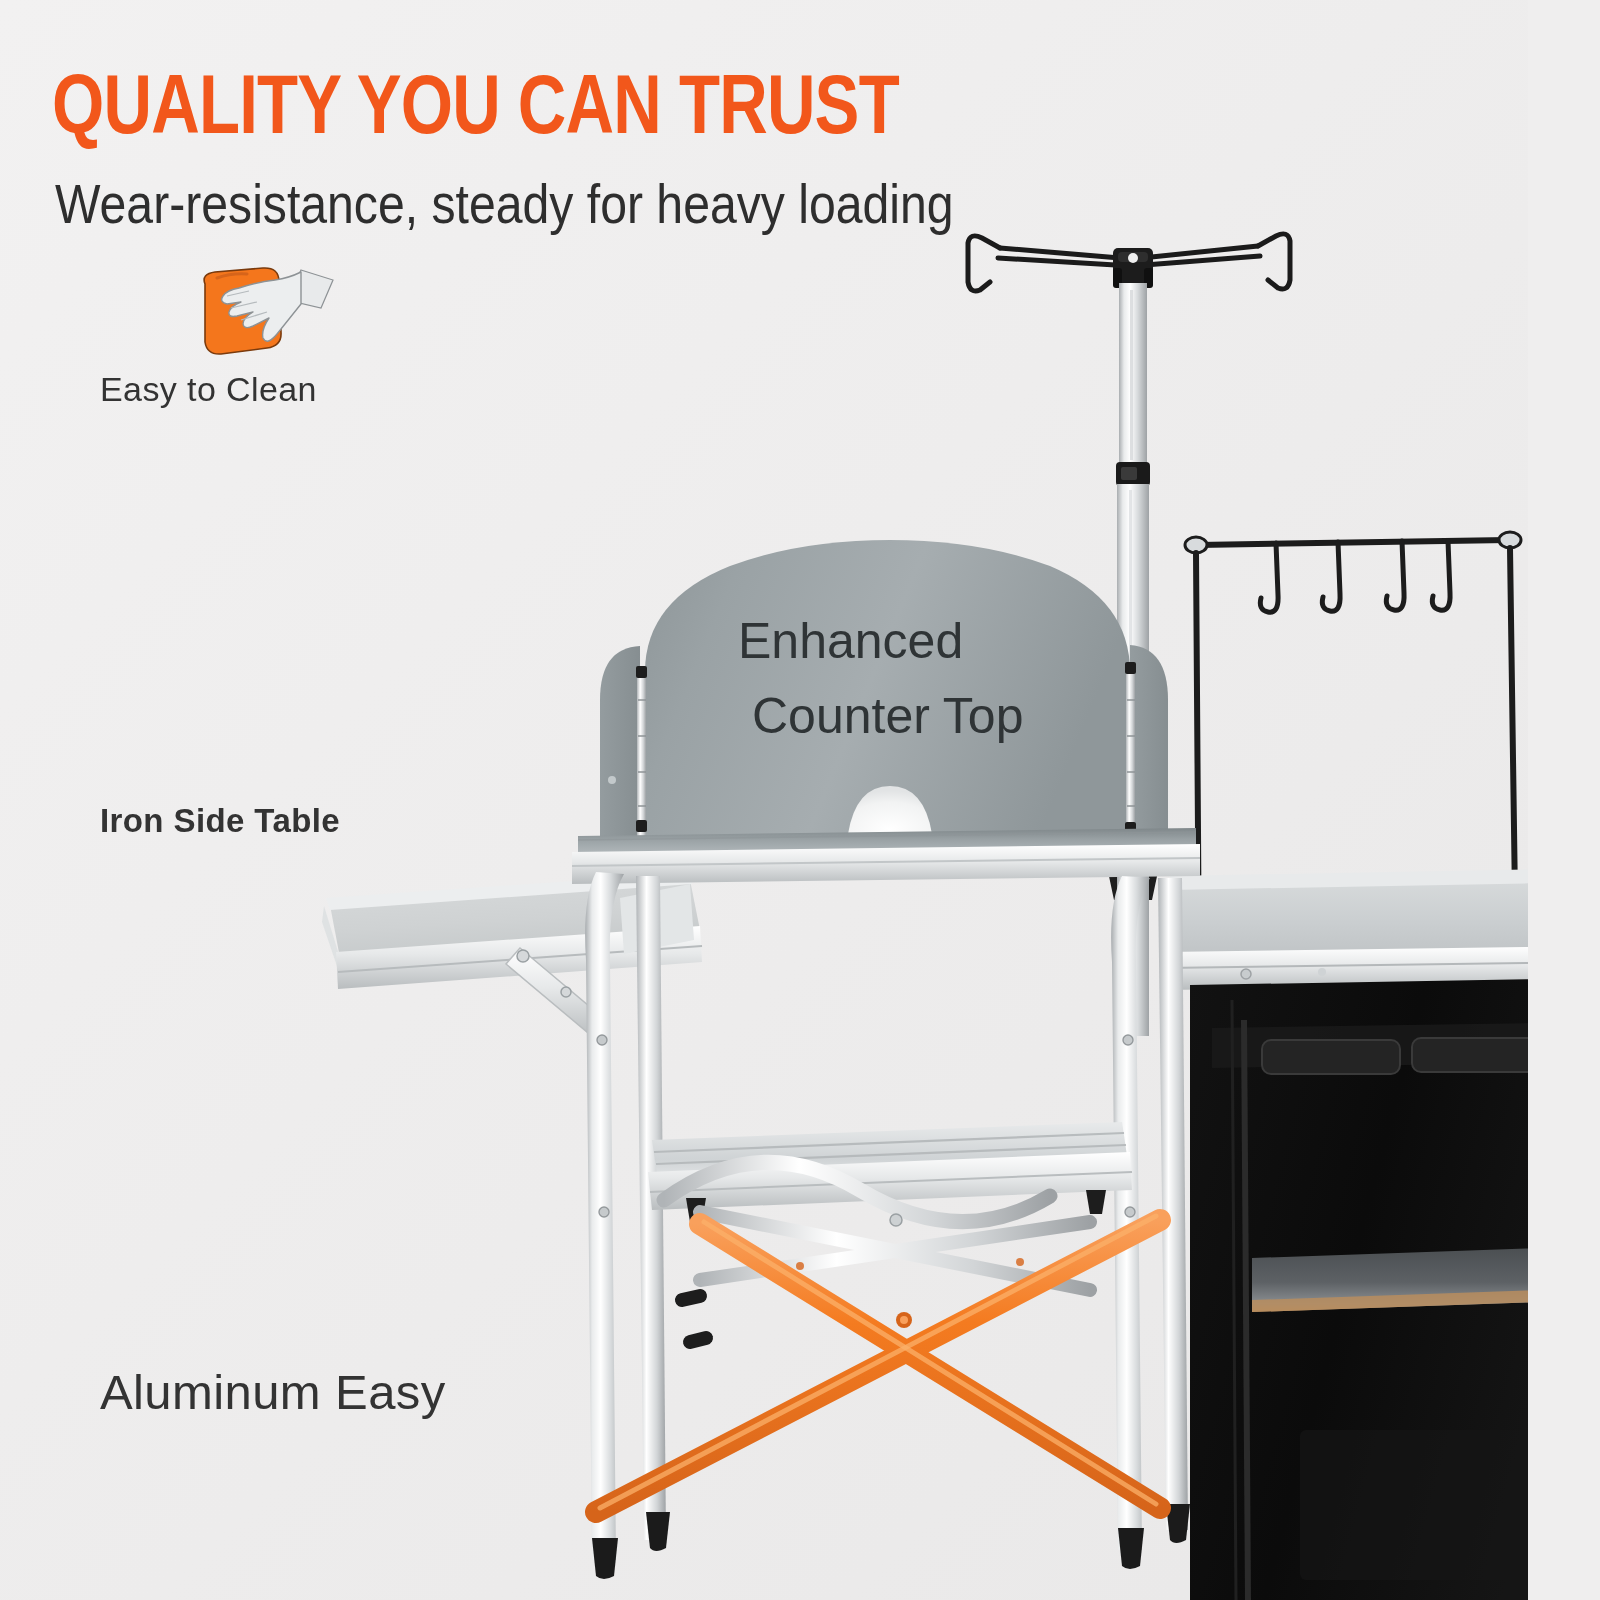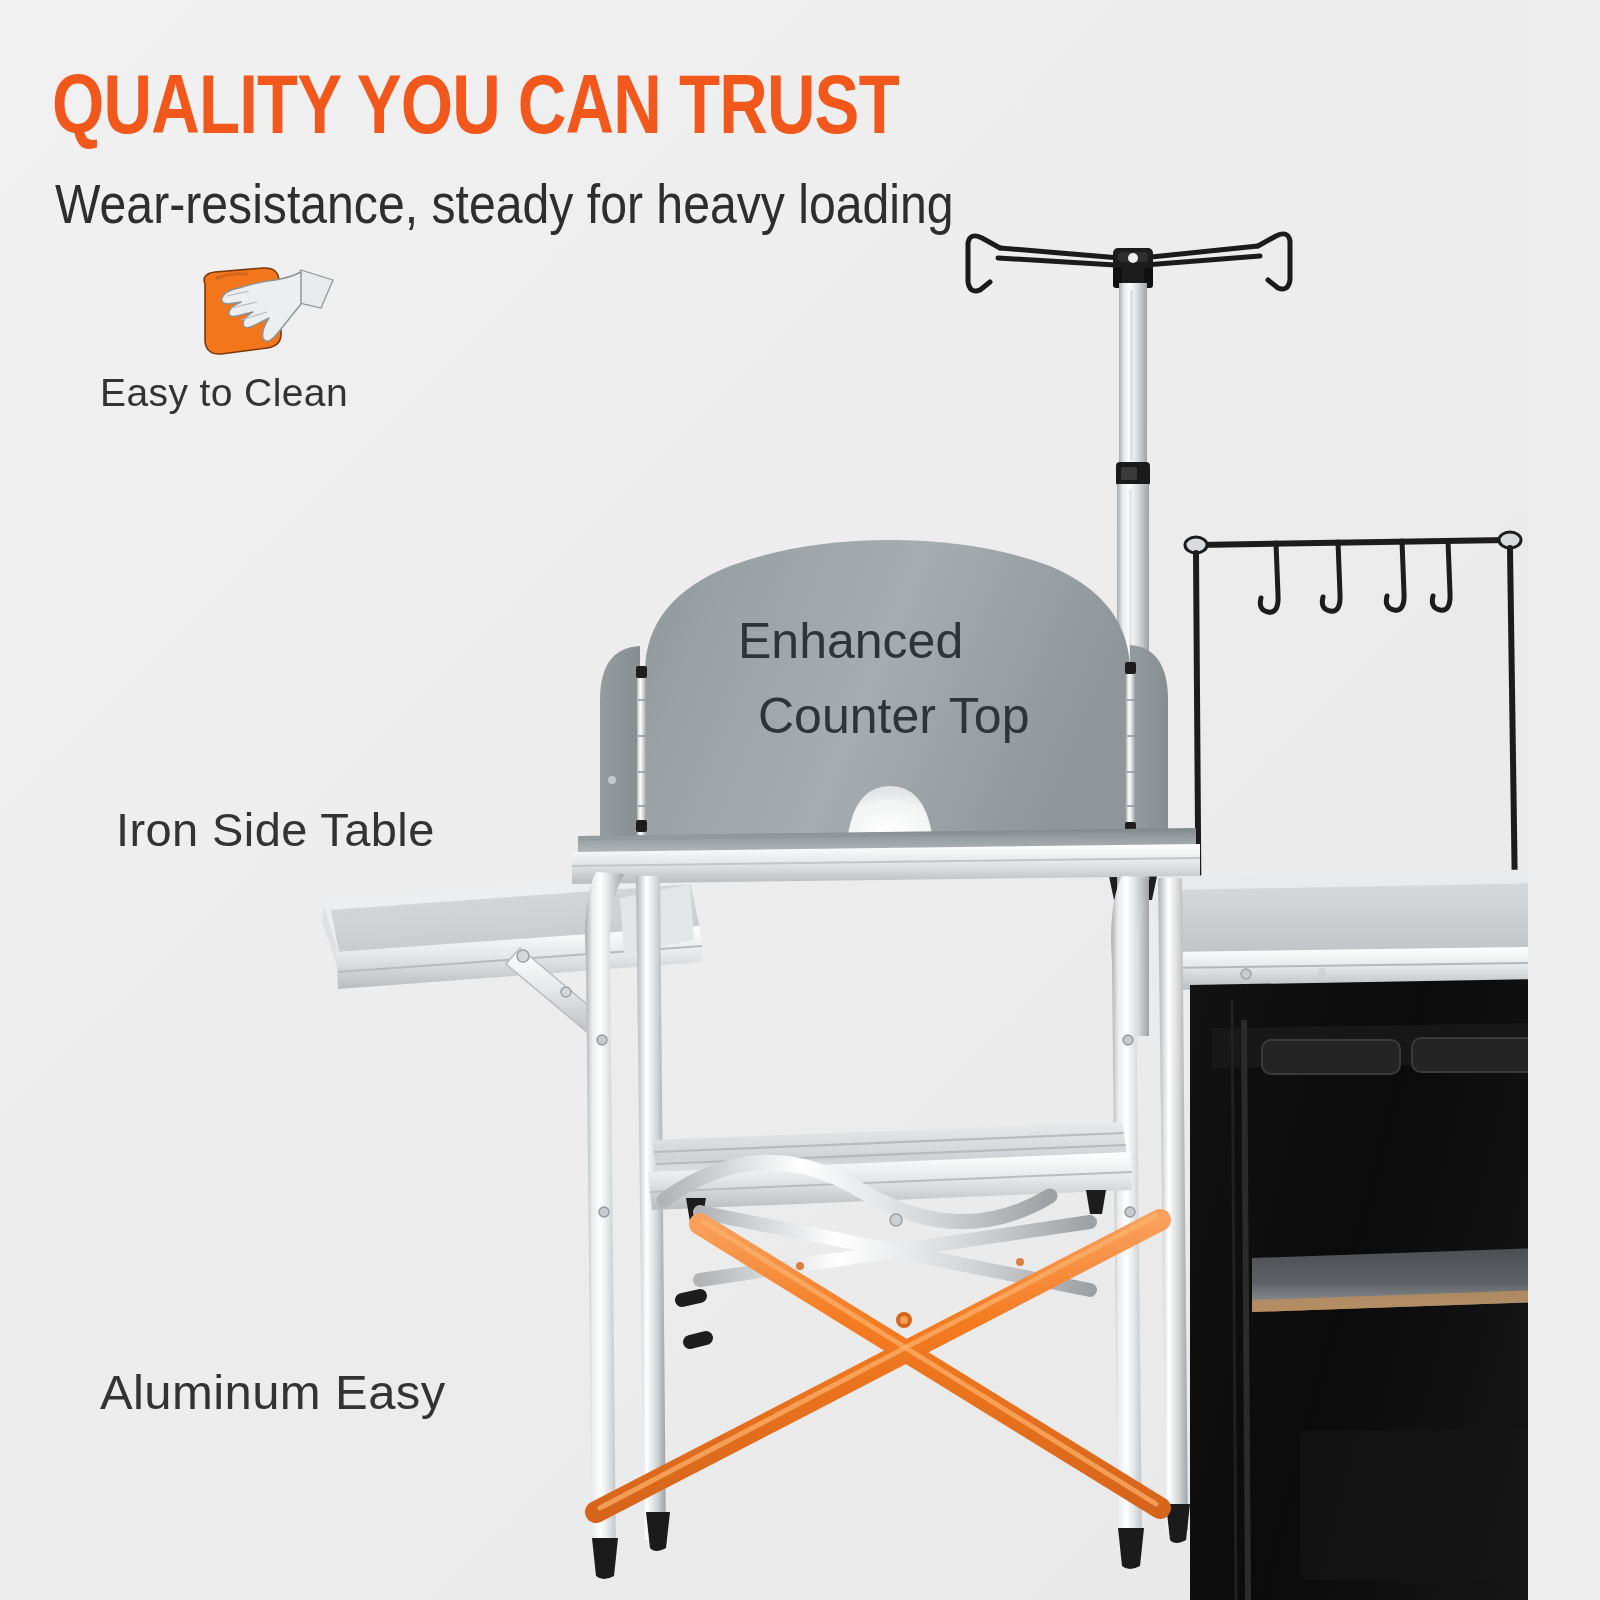--- a/index.html
+++ b/index.html
@@ -28,22 +28,22 @@
     font-weight:normal;font-size:56px;line-height:1;
     color:#2e2e2e;
     transform:scaleX(0.86);transform-origin:left top;
     white-space:nowrap;
   }
   .feature-label{
     position:absolute;
     font-size:46px;color:#333333;line-height:1.26;
     white-space:nowrap;letter-spacing:.4px;
   }
-  #lbl-easy{left:100px;top:368px;font-size:39px;}
-  #lbl-side{left:116px;top:800px;font-size:47px;}
+  #lbl-easy{left:100px;top:368px;font-size:34px;}
+  #lbl-side{left:100px;top:800px;font-size:33px;font-weight:bold;}
   #lbl-xframe{left:100px;top:1300px;font-size:49px;}
 
   
   #clean-icon{position:absolute;left:183px;top:260px;width:170px;height:110px;}
 
   
   #product{position:absolute;left:0;top:0;width:1600px;height:1600px;}
 </style>
 </head>
 <body>
@@ -327,16 +327,16 @@
   <div class="feature-label" id="lbl-easy">Easy to Clean</div>
   <div class="feature-label" id="lbl-side">Iron Side Table</div>
 
   <div class="feature-label" id="lbl-xframe">
     <br>
     <span>Aluminum Easy</span>
   </div>
 
   <div style="position:absolute;left:738px;top:604px;font-size:50px;color:#2f3436;line-height:1.5;text-align:left;white-space:nowrap;">
     <span>Enhanced</span><br>
-    <span style="margin-left:20px;display:inline-block;">Counter Top</span>
+    <span style="margin-left:14px;display:inline-block;">Counter Top</span>
   </div>
 
 </div>
 
 </body></html>

